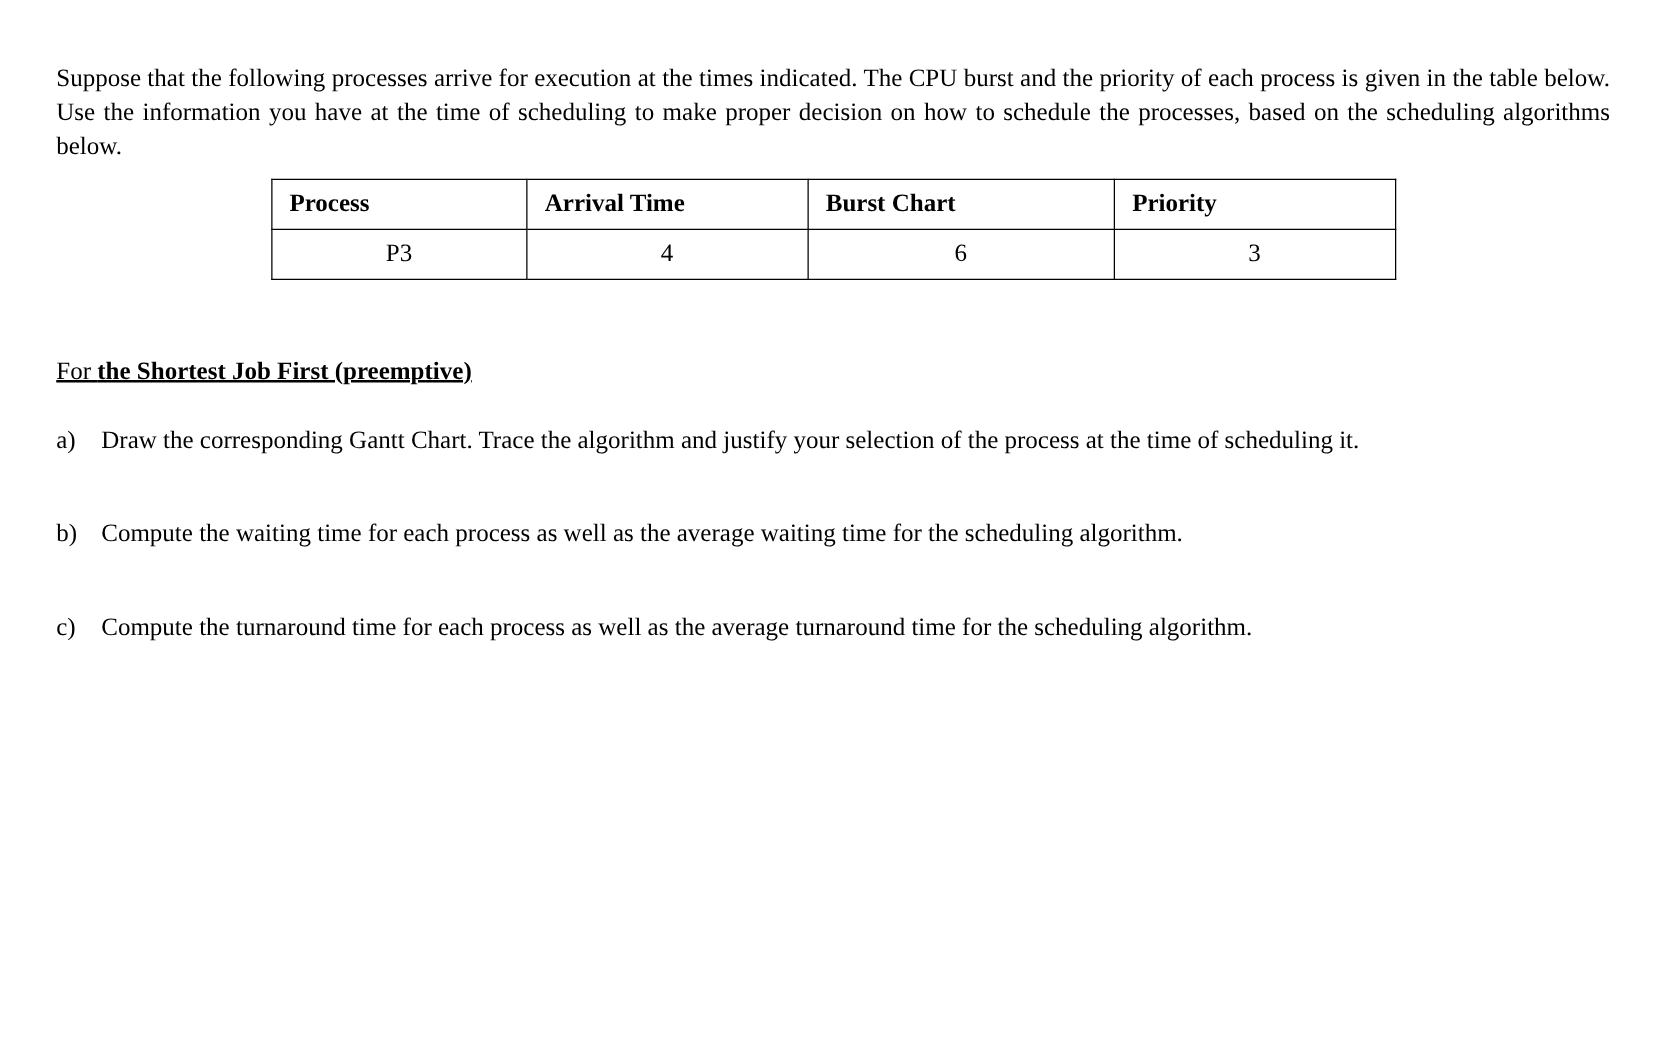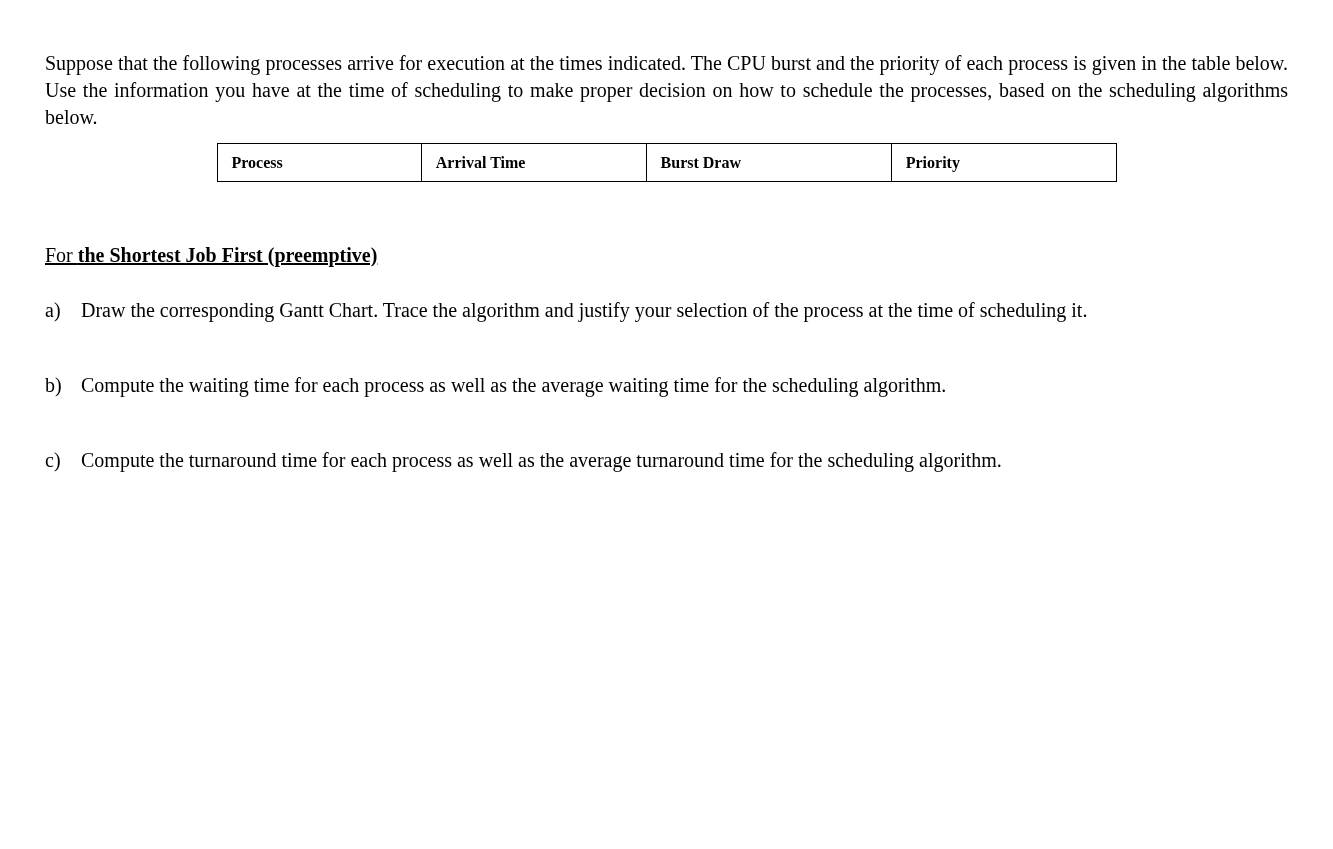--- a/index.html
+++ b/index.html
@@ -22,21 +22,21 @@
     .process-table {
       border-collapse: collapse;
       margin: 0 auto 60px auto;
       width: 900px;
     }
     .process-table th,
     .process-table td {
       border: 1.5px solid #000;
       padding: 6px 12px;
       text-align: center;
-      font-size: 16px;
+      font-size: 20px;
       height: 38px;
     }
     .process-table th {
       font-weight: bold;
       text-align: left;
       padding-left: 14px;
     }
     .process-table .col-process { width: 200px; }
     .process-table .col-arrival { width: 220px; }
     .process-table .col-burst { width: 240px; }
@@ -73,25 +73,31 @@
 </head>
 <body>
 
 <p class="intro">Suppose that the following processes arrive for execution at the times indicated. The CPU burst and the priority of each process is given in the table below. Use the information you have at the time of scheduling to make proper decision on how to schedule the processes, based on the scheduling algorithms below.</p>
 
 <table class="process-table">
   <thead>
     <tr>
       <th class="col-process">Process</th>
       <th class="col-arrival">Arrival Time</th>
-      <th class="col-burst">Burst Draw</th>
+      <th class="col-burst">Burst Chart</th>
       <th class="col-priority">Priority</th>
     </tr>
   </thead>
   <tbody>
+    <tr>
+      <td>P3</td>
+      <td>4</td>
+      <td>6</td>
+      <td>3</td>
+    </tr>
   </tbody>
 </table>
 
 <p class="section-title">
   <span>For </span><span class="bold">the Shortest Job First (preemptive)</span>
 </p>
 
 <ol class="question-list">
   <li class="question-item">
     <span class="question-label">a)</span>

